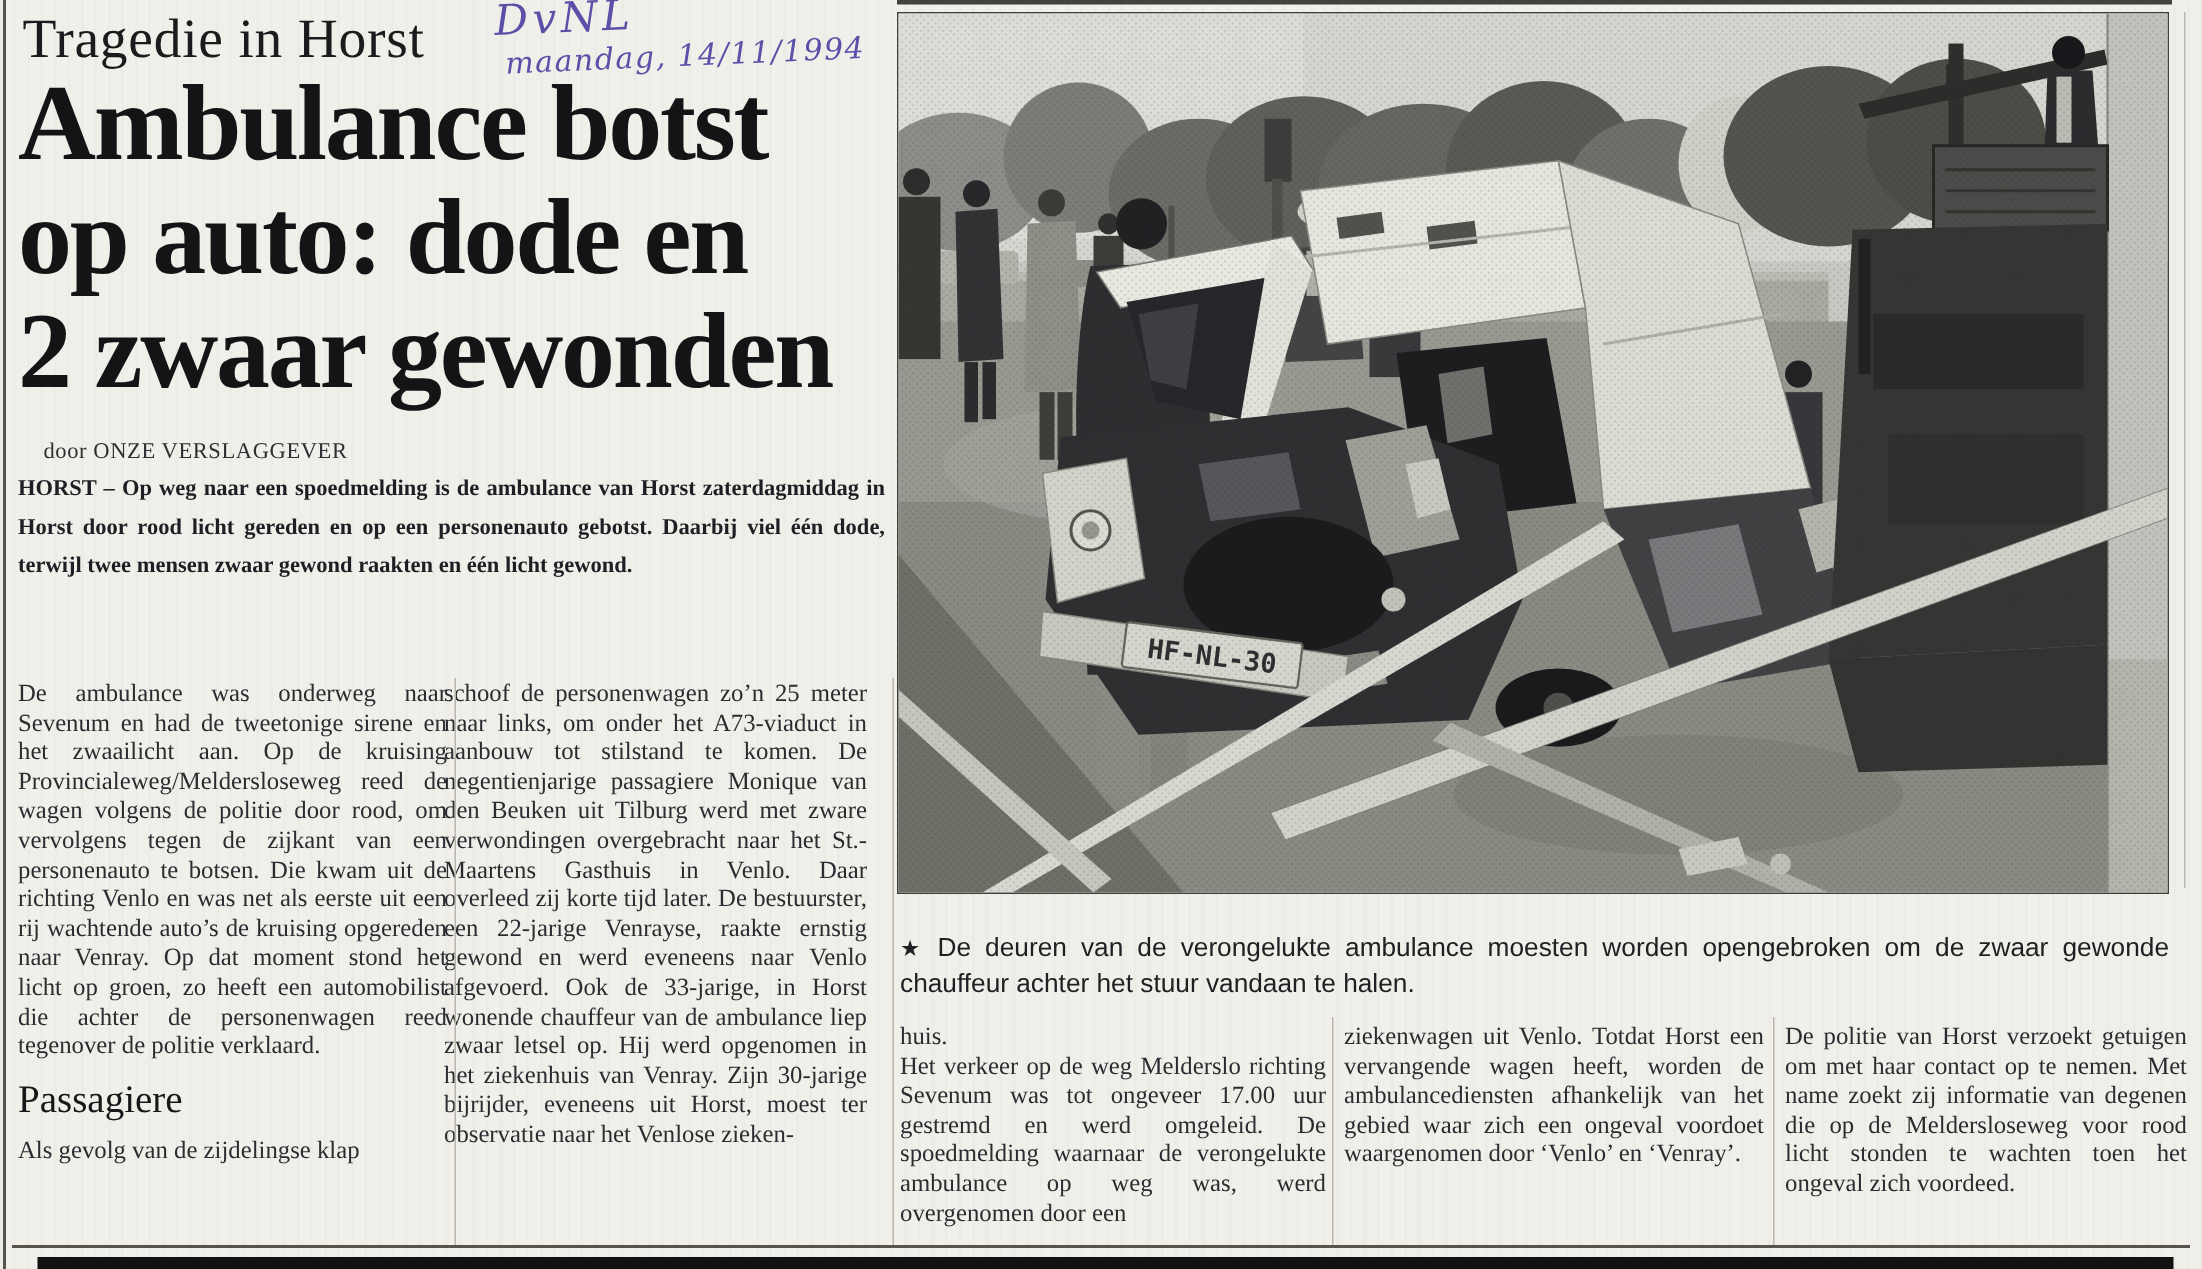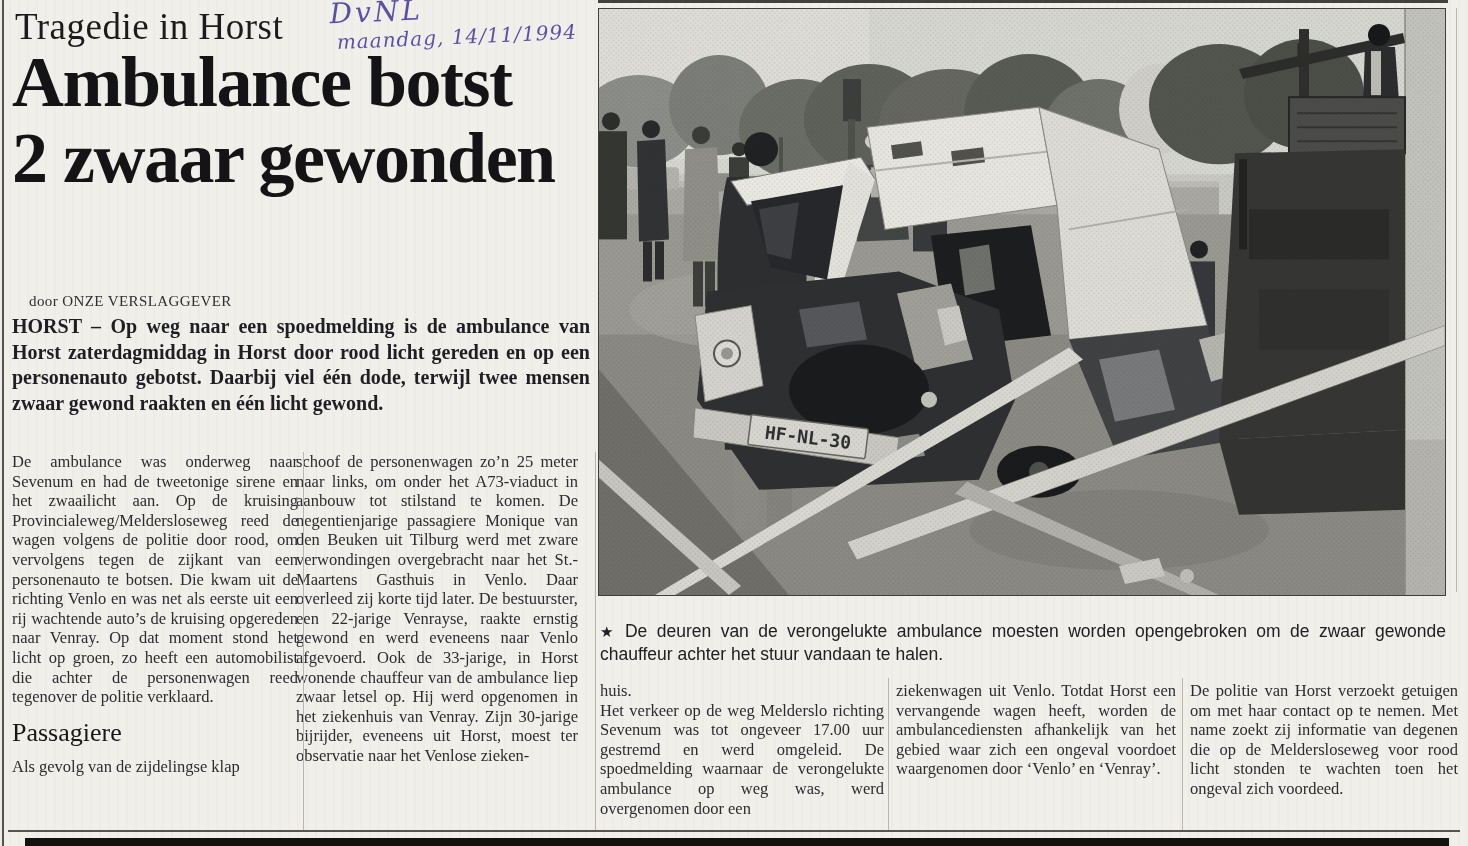--- a/index.html
+++ b/index.html
@@ -10,21 +10,21 @@
     font-family:"Liberation Serif", serif;
   }
   .abs{position:absolute;}
   .left-rule{left:2px;top:0;width:2px;height:846px;background:#56544f;}
   .kicker{left:15px;top:5px;font-size:37px;color:#1b1b1d;letter-spacing:.5px;}
   .handwriting{left:330px;top:-8px;transform:rotate(-2.5deg);font-family:"DejaVu Serif",serif;font-style:italic;}
   .hw1{font-size:28px;letter-spacing:3px;}
   .hw2{font-size:20px;margin-left:6px;margin-top:0px;letter-spacing:1px;}
   .headline{left:12px;top:44px;width:584px;font-weight:700;font-size:72px;line-height:76px;letter-spacing:-1.5px;color:#141416;}
   .byline{left:14px;top:293px;font-size:15px;color:#2e2e33;letter-spacing:.4px;margin-left:15px;}
-  .lead{left:12px;top:314px;width:578px;font-weight:700;font-size:20px;line-height:25.5px;color:#1e1f24;text-align:justify;}
+  .lead{left:12px;top:314px;width:578px;font-weight:700;font-size:15px;line-height:25.5px;color:#1e1f24;text-align:justify;}
   .body-text{font-size:16.5px;line-height:19.6px;color:#2b2c31;text-align:justify;}
   .col1{left:12px;top:452px;width:286px;}
   .col2{left:296px;top:452px;width:282px;font-family:Liberation Serif, serif;}
   .subhead{font-weight:400;font-size:26px;color:#17171a;margin:11px 0 9px 0;text-align:left;}
   .prewrap{white-space:pre-line;}
   .vrule{width:1px;background:#b9b6ae;}
   .v1{left:303px;top:452px;height:378px;}
   .v2{left:595px;top:452px;height:378px;}
   .v3{left:888px;top:678px;height:152px;}
   .v4{left:1182px;top:678px;height:152px;}
@@ -51,20 +51,21 @@
 
   <div class="abs kicker">Tragedie in Horst</div>
 
   <div class="abs handwriting" style="color:#5a50a8;">
     <div class="hw1">DvNL</div>
     <div class="hw2">maandag, 14/11/1994</div>
   </div>
 
   <div class="abs headline">
     <div>Ambulance botst</div>
+    <div>op auto: dode en</div>
     <div>2 zwaar gewonden</div>
   </div>
 
   <div class="abs byline">door ONZE VERSLAGGEVER</div>
 
   <div class="abs lead">HORST – Op weg naar een spoedmelding is de ambulance van Horst zaterdagmiddag in Horst door rood licht gereden en op een personenauto gebotst. Daarbij viel één dode, terwijl twee mensen zwaar gewond raakten en één licht gewond.</div>
 
   <div class="abs col1">
     <div class="body-text">De ambulance was onderweg naar Sevenum en had de tweetonige sirene en het zwaailicht aan. Op de kruising Provincialeweg/Meldersloseweg reed de wagen volgens de politie door rood, om vervolgens tegen de zijkant van een personenauto te botsen. Die kwam uit de richting Venlo en was net als eerste uit een rij wachtende auto’s de kruising opgereden naar Venray. Op dat moment stond het licht op groen, zo heeft een automobilist die achter de personenwagen reed tegenover de politie verklaard.</div>
     <div class="subhead">Passagiere</div>

